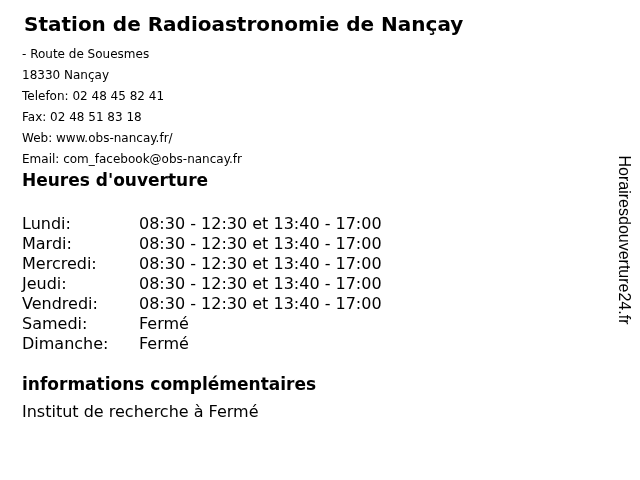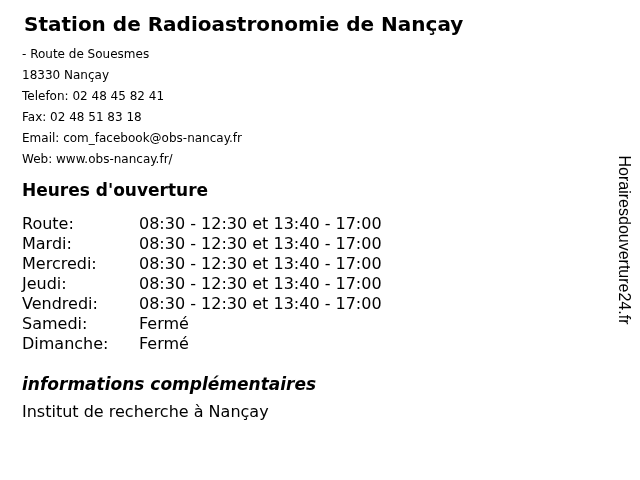--- a/index.html
+++ b/index.html
@@ -33,22 +33,22 @@
   .contact .line { white-space: nowrap; }
   .section-heading {
     position: absolute;
     left: 22px;
     margin: 0;
     font-size: 17px;
     line-height: 22px;
     font-weight: bold;
     white-space: nowrap;
   }
-  .hours-heading { top: 179px; }
-  .info-heading  { top: 373px; font-style: italic; }
+  .hours-heading { top: 169px; }
+  .info-heading  { top: 373px; }
   .hours-table {
     position: absolute;
     left: 22px; top: 214px;
     border-collapse: collapse;
     font-size: 16px;
     line-height: 20px;
   }
   .hours-table td {
     padding: 0;
     vertical-align: top;
@@ -78,30 +78,30 @@
 
 <div class="page">
 
   <h1 class="title">Station de Radioastronomie de Nançay</h1>
 
   <div class="contact">
     <div class="line">- Route de Souesmes</div>
     <div class="line">18330 Nançay</div>
     <div class="line">Telefon: 02 48 45 82 41</div>
     <div class="line">Fax: 02 48 51 83 18</div>
+    <div class="line">Web: www.obs-nancay.fr/</div>
     <div class="line">Email: com_facebook@obs-nancay.fr</div>
-    <div class="line">Web: www.obs-nancay.fr/</div>
   </div>
 
   <h2 class="section-heading hours-heading">Heures d'ouverture</h2>
 
   <table class="hours-table">
     <tbody>
       <tr>
-        <td class="day">Route:</td>
+        <td class="day">Lundi:</td>
         <td class="time">08:30 - 12:30 et 13:40 - 17:00</td>
       </tr>
       <tr>
         <td class="day">Mardi:</td>
         <td class="time">08:30 - 12:30 et 13:40 - 17:00</td>
       </tr>
       <tr>
         <td class="day">Mercredi:</td>
         <td class="time">08:30 - 12:30 et 13:40 - 17:00</td>
       </tr>
@@ -119,17 +119,17 @@
       </tr>
       <tr>
         <td class="day">Dimanche:</td>
         <td class="time">Fermé</td>
       </tr>
     </tbody>
   </table>
 
   <h2 class="section-heading info-heading">informations complémentaires</h2>
 
-  <div class="info-text">Institut de recherche à Nançay</div>
+  <div class="info-text">Institut de recherche à Fermé</div>
 
   <div class="watermark">Horairesdouverture24.fr</div>
 
 </div>
 
 </body></html>

